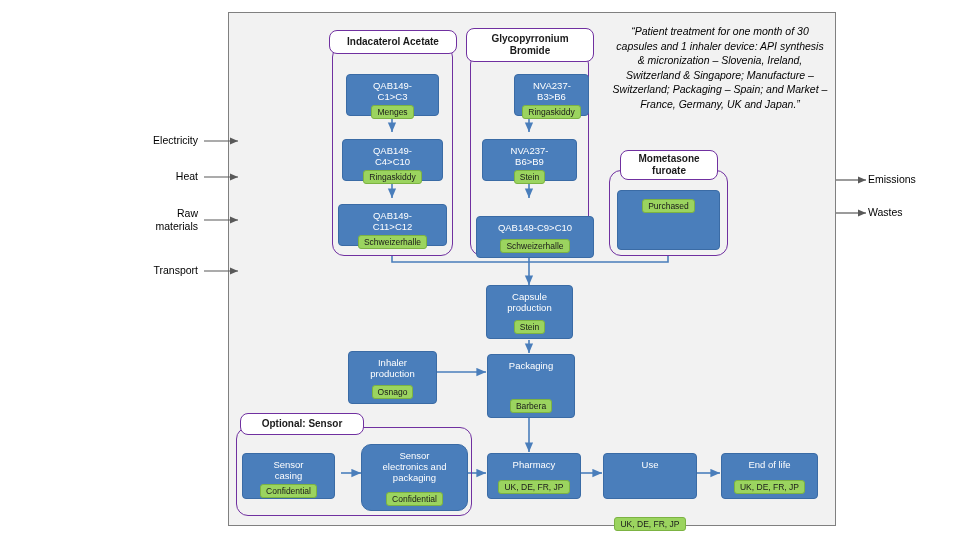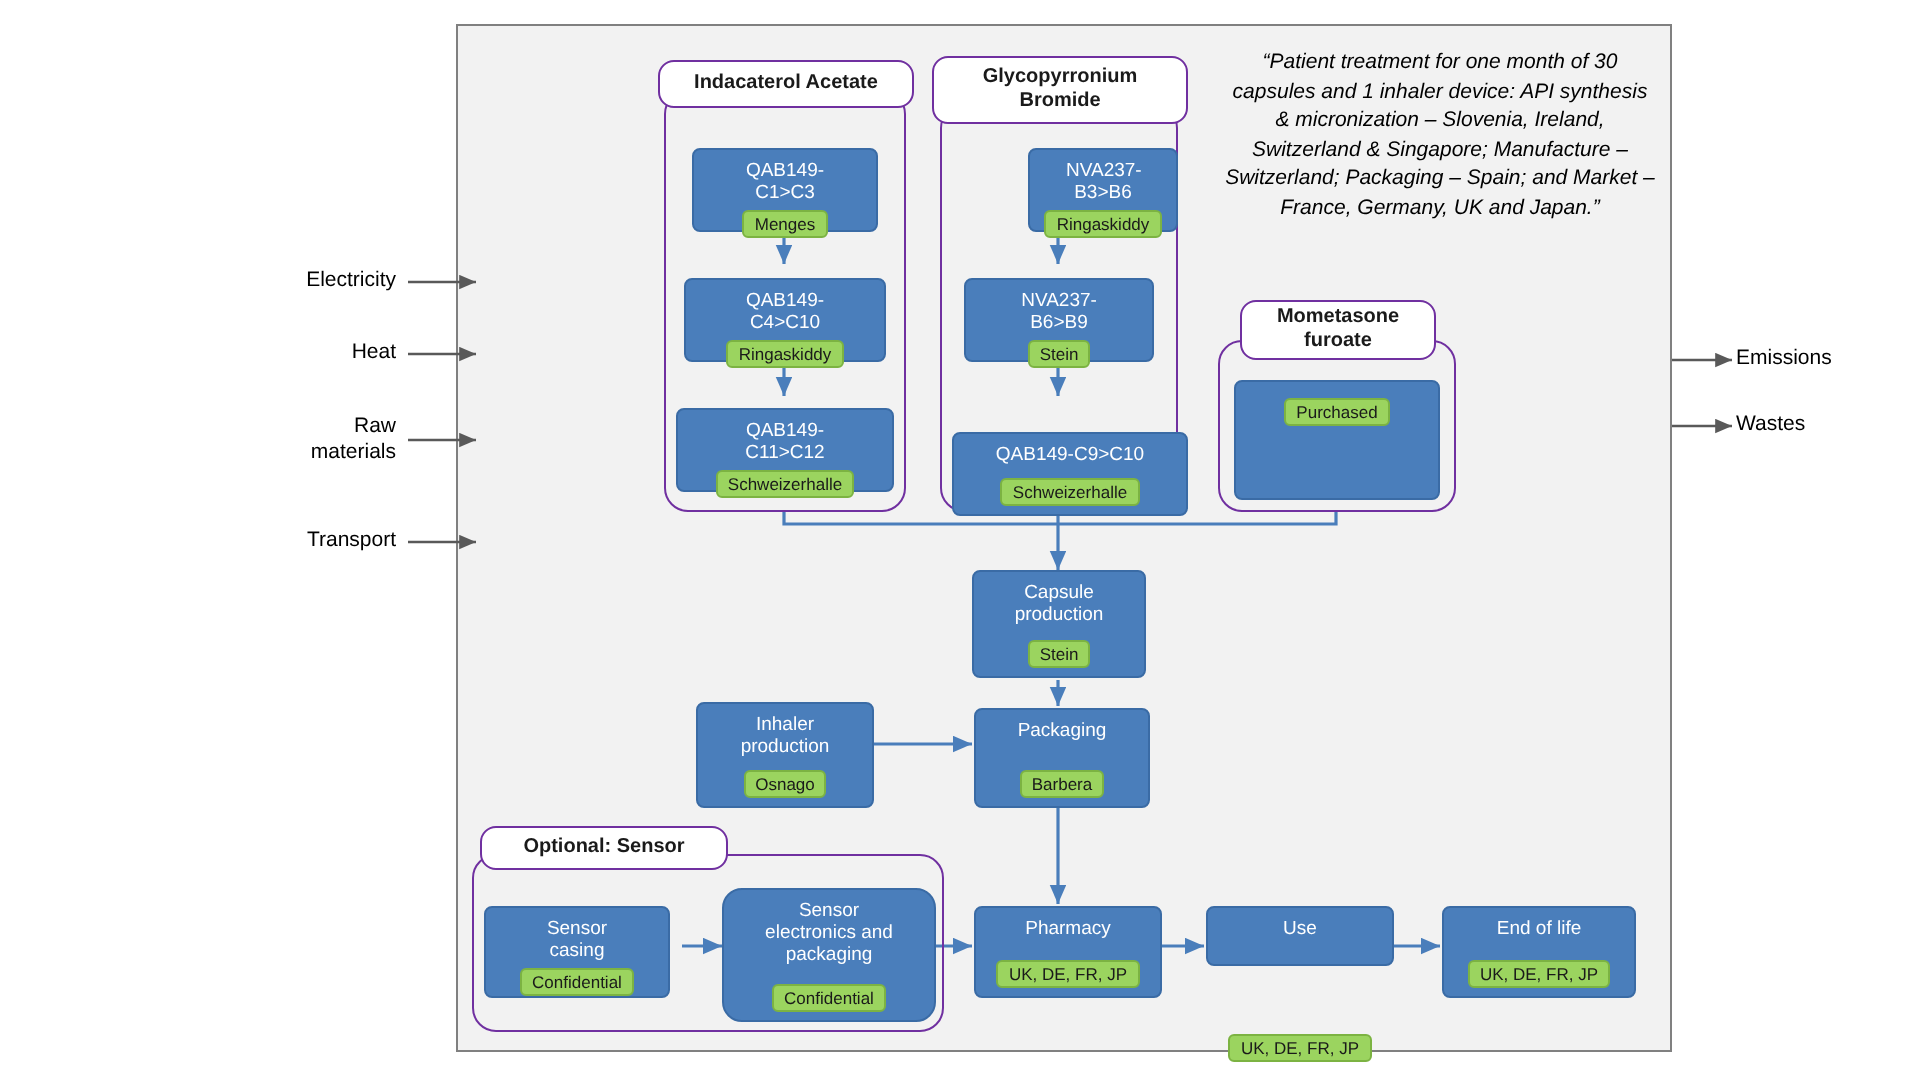--- a/index.html
+++ b/index.html
@@ -240,21 +240,21 @@
   <div class="box tag-bottom" style="left:486px; top:285px; width:87px; height:54px;justify-content:space-between;">
     <span class="title">Capsule production</span>
     <span class="tag">Stein</span>
   </div>
 
   <div class="box tag-bottom" style="left:348px; top:351px; width:89px; height:53px;">
     <span class="title">Inhaler production</span>
     <span class="tag">Osnago</span>
   </div>
 
-  <div class="box tag-bottom" style="left:487px; top:354px; width:88px; height:50px;">
+  <div class="box tag-bottom" style="left:487px; top:354px; width:88px; height:64px;">
     <span class="title">Packaging</span>
     <span class="tag">Barbera</span>
   </div>
 
   <div class="group" style="left:236px; top:427px; width:236px; height:89px;"></div>
   <div class="group-label" style="left:240px; top:413px; width:124px; height:22px;">Optional: Sensor</div>
 
   <div class="box tag-bottom" style="left:242px; top:453px; width:93px; height:46px;">
     <span class="title">Sensor casing</span>
     <span class="tag">Confidential</span>
@@ -263,21 +263,21 @@
   <div class="box tag-bottom" style="left:361px; top:444px; width:107px; height:67px;border-radius:10px;">
     <span class="title">Sensor electronics and packaging</span>
     <span class="tag">Confidential</span>
   </div>
 
   <div class="box tag-bottom" style="left:487px; top:453px; width:94px; height:46px;">
     <span class="title">Pharmacy</span>
     <span class="tag">UK, DE, FR, JP</span>
   </div>
 
-  <div class="box tag-bottom" style="left:603px; top:453px; width:94px; height:30px;gap:44px;">
+  <div class="box tag-bottom" style="left:603px; top:453px; width:94px; height:46px;gap:44px;">
     <span class="title">Use</span>
     <span class="tag">UK, DE, FR, JP</span>
   </div>
 
   <div class="box tag-bottom" style="left:721px; top:453px; width:97px; height:46px;">
     <span class="title">End of life</span>
     <span class="tag">UK, DE, FR, JP</span>
   </div>
 
 </div>

